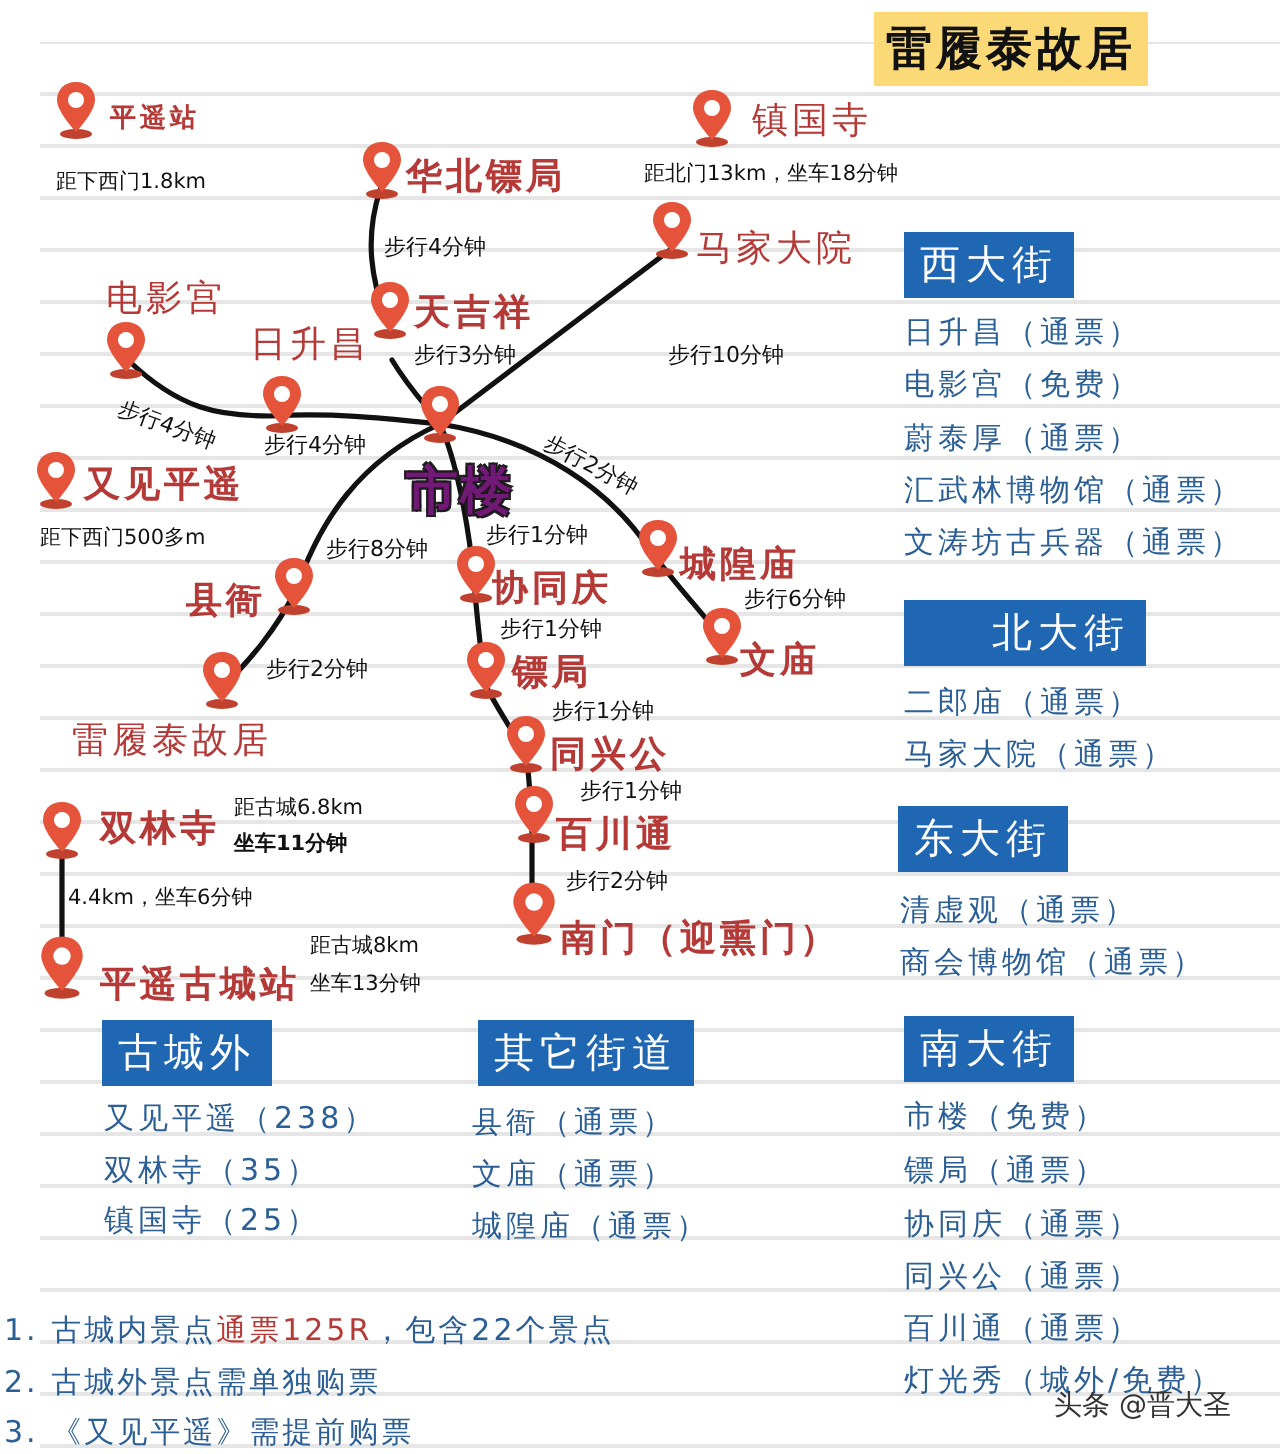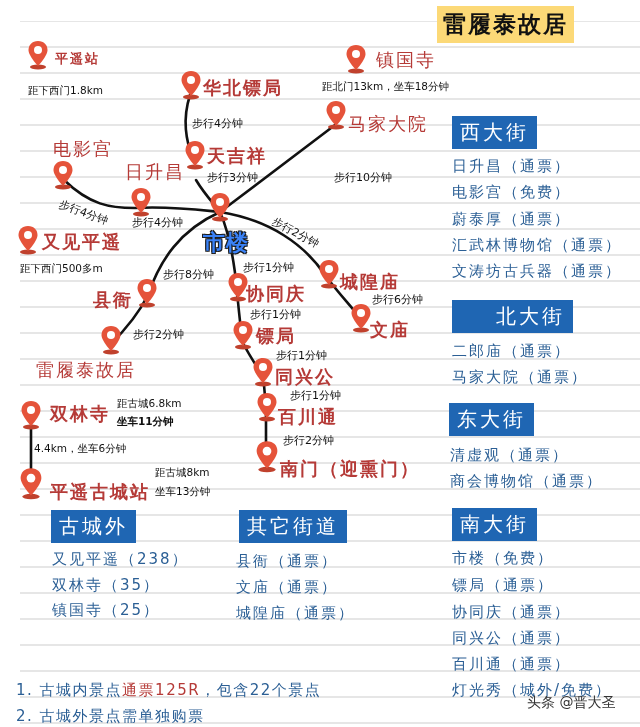--- a/index.html
+++ b/index.html
@@ -15,30 +15,30 @@
   }
   .abs { position: absolute; white-space: nowrap; }
   .title {
     left: 437px; top: 6px; background: #fcd977; color: #111;
     font-size: 23px; font-weight: bold; padding: 3px 6px; letter-spacing: 2px;
   }
   .place { color: #b53a37; font-size: 18px; letter-spacing: 2px; font-weight: bold; }
   .place.big { font-size: 13px; }
   .note { color: #111; font-size: 10.5px; }
   .walk { color: #111; font-size: 11px; }
-  .center-label { color: #3b82f6; font-size: 22px; font-weight: bold;
+  .center-label { color: #701a75; font-size: 26px; font-weight: bold;
     text-shadow: 0 0 1px #000, 1px 1px 0 #222, -1px -1px 0 #222, 1px -1px 0 #222, -1px 1px 0 #222; letter-spacing: 1px; }
   .pin { position: absolute; width: 22px; height: 30px; }
   .pin svg { width: 100%; height: 100%; display: block; }
   .badge {
     position: absolute; background: #1f66b3; color: #fff; font-size: 20px;
     padding: 3px 8px; letter-spacing: 3px;
   }
   .list-item { position: absolute; color: #2b5f95; font-size: 15px; letter-spacing: 2px; white-space: nowrap; }
-  .foot { position: absolute; left: 16px; color: #2b5f95; font-size: 15px; letter-spacing: 1.5px; white-space: nowrap; margin-top: 25px; }
+  .foot { position: absolute; left: 2px; color: #2b5f95; font-size: 15px; letter-spacing: 1.5px; white-space: nowrap; }
   .foot .hl { color: #b53a37; }
   .watermark { position: absolute; left: 527px; top: 694px; color: #333; font-size: 14px; }
   svg.routes { position: absolute; left: 0; top: 0; }
 </style>
 </head>
 <body>
 
 <div class="ruled"></div>
 
 <svg class="routes" width="640" height="727">

